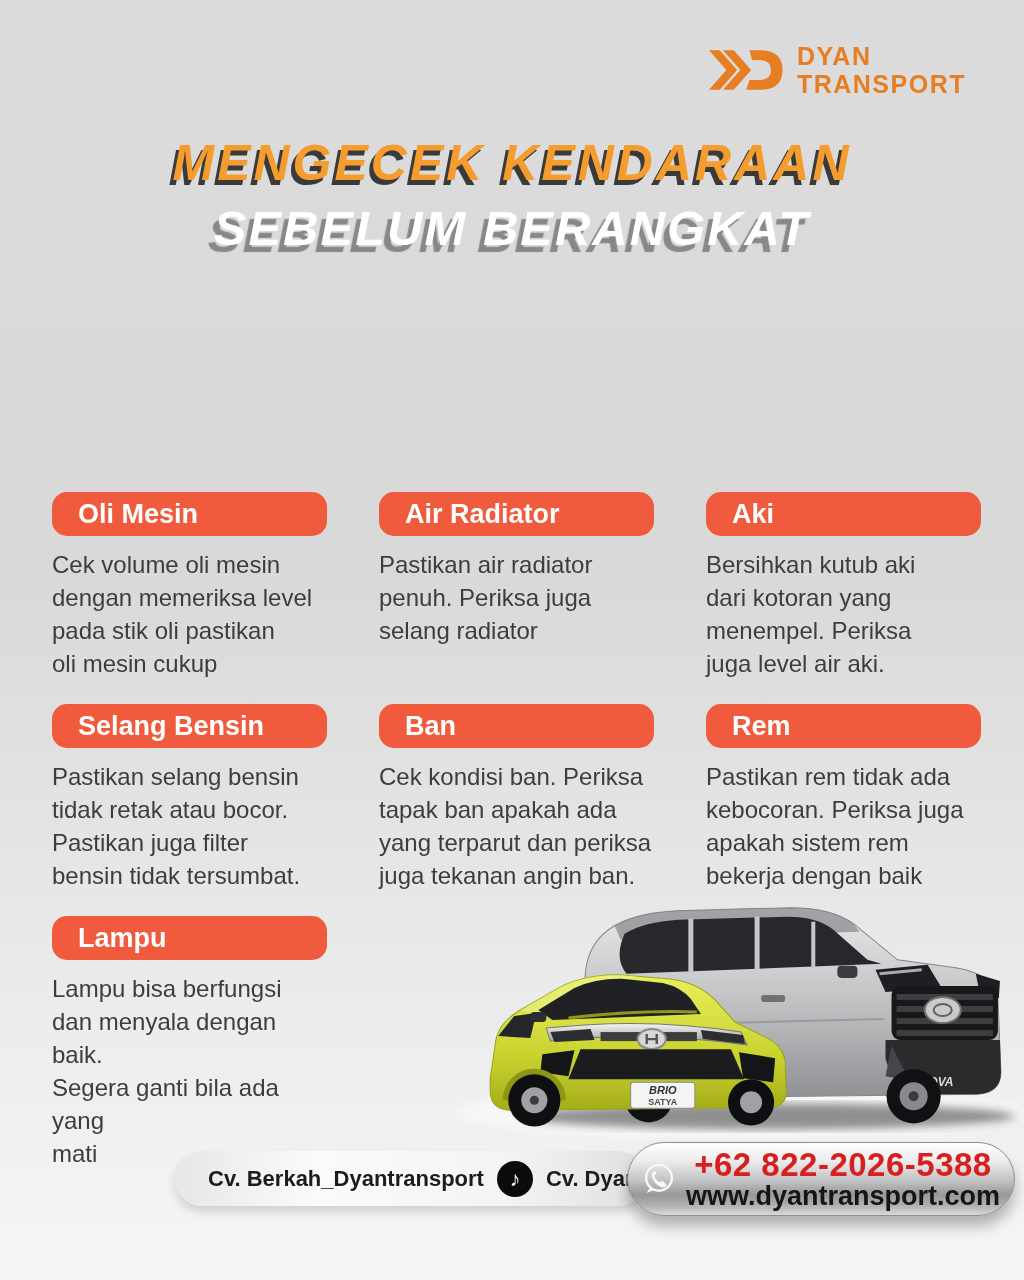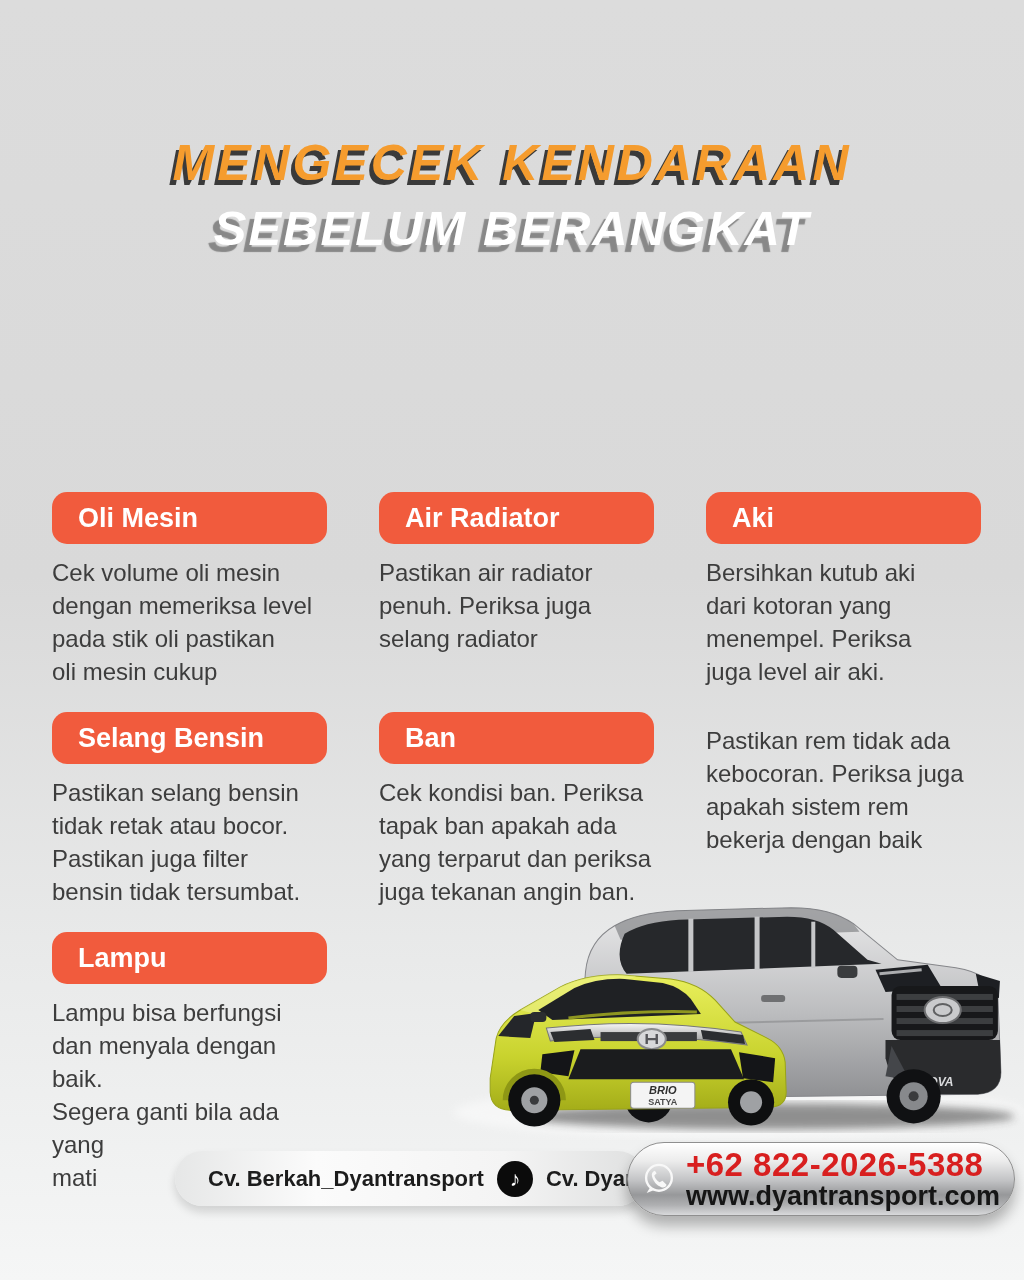--- a/index.html
+++ b/index.html
@@ -17,46 +17,57 @@
   .title1{font-size:50px;font-weight:bold;font-style:italic;color:#f59c2e;
     letter-spacing:3px;text-shadow:-4px 5px 0 rgba(45,45,45,0.92);}
   .title2{margin-top:8px;font-size:49px;font-weight:bold;font-style:italic;color:#ffffff;
     letter-spacing:2px;text-shadow:-6px 7px 1px rgba(115,115,115,0.8);}
   
   .intro{position:absolute;left:56px;top:306px;width:890px;font-size:28px;line-height:38px;
     color:#3d3d3d;white-space:pre-line;}
   
   .sections{position:absolute;left:52px;top:492px;width:929px;display:grid;
     grid-template-columns:275px 275px 275px;column-gap:52px;row-gap:24px;}
-  .pill{height:52px;background:#f15b3d;border-radius:15px;color:#ffffff;font-weight:bold;
+  .pill{height:44px;background:#f15b3d;border-radius:15px;color:#ffffff;font-weight:bold;
     font-size:27px;display:flex;align-items:center;padding-left:26px;box-sizing:border-box;}
   .card-body{margin-top:12px;font-size:24px;line-height:33px;color:#3d3d3d;white-space:pre-line;}
   
   .cars{position:absolute;left:438px;top:882px;width:586px;height:258px;}
   
   .social-pill{position:absolute;left:175px;top:1151px;width:470px;height:55px;border-radius:28px;
     background:linear-gradient(90deg,#e6e7e7 0%,#fbfbfb 30%,#f4f4f4 70%,#dfe0e0 100%);
     box-shadow:0 6px 10px rgba(0,0,0,0.14);display:flex;align-items:center;padding:0 20px;
     box-sizing:border-box;gap:13px;}
   .social-label{font-size:22px;font-weight:bold;color:#1c1c1c;white-space:nowrap;}
   .tiktok-circle{width:36px;height:36px;border-radius:50%;background:#0b0b0b;display:flex;
     align-items:center;justify-content:center;color:#ffffff;font-size:21px;flex:0 0 auto;}
   .contact-pill{position:absolute;left:627px;top:1142px;width:388px;height:74px;border-radius:37px;
     background:linear-gradient(180deg,#ffffff 0%,#ececec 25%,#c2c3c5 52%,#97989a 72%,#aeafb1 86%,#d8d9db 100%);
     border:1px solid #8f8f8f;box-shadow:0 10px 14px rgba(0,0,0,0.28);
     display:flex;align-items:center;padding:0 14px;box-sizing:border-box;gap:10px;}
-  .contact-text{display:flex;flex-direction:column;justify-content:center;}
+  .contact-text{display:flex;flex-direction:column;justify-content:center;text-align:center;}
   .phone{font-size:33px;font-weight:bold;color:#d81f1f;letter-spacing:0.5px;line-height:34px;white-space:nowrap;}
   .website{font-size:27px;font-weight:bold;color:#151515;line-height:28px;white-space:nowrap;}
 </style>
 </head>
 <body>
 
 <div class="page">
 
+  <div class="logo">
+    <svg width="76" height="60" viewBox="0 0 92 60">
+      <path d="M0,6 L13,6 L34,30 L13,54 L0,54 L21,30 Z" fill="#e87e23"></path>
+      <path d="M17,6 L30,6 L51,30 L30,54 L17,54 L38,30 Z" fill="#e87e23"></path>
+      <path d="M49,6 L64,6 Q89,7 89,30 Q89,53 64,54 L45,54 L49,42 L61,42 Q75,42 75,30 Q75,18 61,18 L52,18 Z" fill="#e87e23"></path>
+    </svg>
+    <div class="logo-text">
+      <span>DYAN</span>
+      <span>TRANSPORT</span>
+    </div>
+  </div>
 
   <div class="title-wrap">
     <div class="title1">MENGECEK KENDARAAN</div>
     <div class="title2">SEBELUM BERANGKAT</div>
   </div>
 
 
   <div class="sections">
     <div class="card">
       <div class="pill">
@@ -96,20 +107,23 @@
     <div class="card">
       <div class="pill">
         <span>Ban</span>
         </div>
       <div class="card-body">Cek kondisi ban. Periksa
 tapak ban apakah ada
 yang terparut dan periksa
 juga tekanan angin ban.</div>
     </div>
     <div class="card">
+      <div class="pill">
+        <span>Rem</span>
+        </div>
       <div class="card-body">Pastikan rem tidak ada
 kebocoran. Periksa juga
 apakah sistem rem
 bekerja dengan baik</div>
     </div>
     <div class="card">
       <div class="pill">
         <span>Lampu</span>
         </div>
       <div class="card-body">Lampu bisa berfungsi

